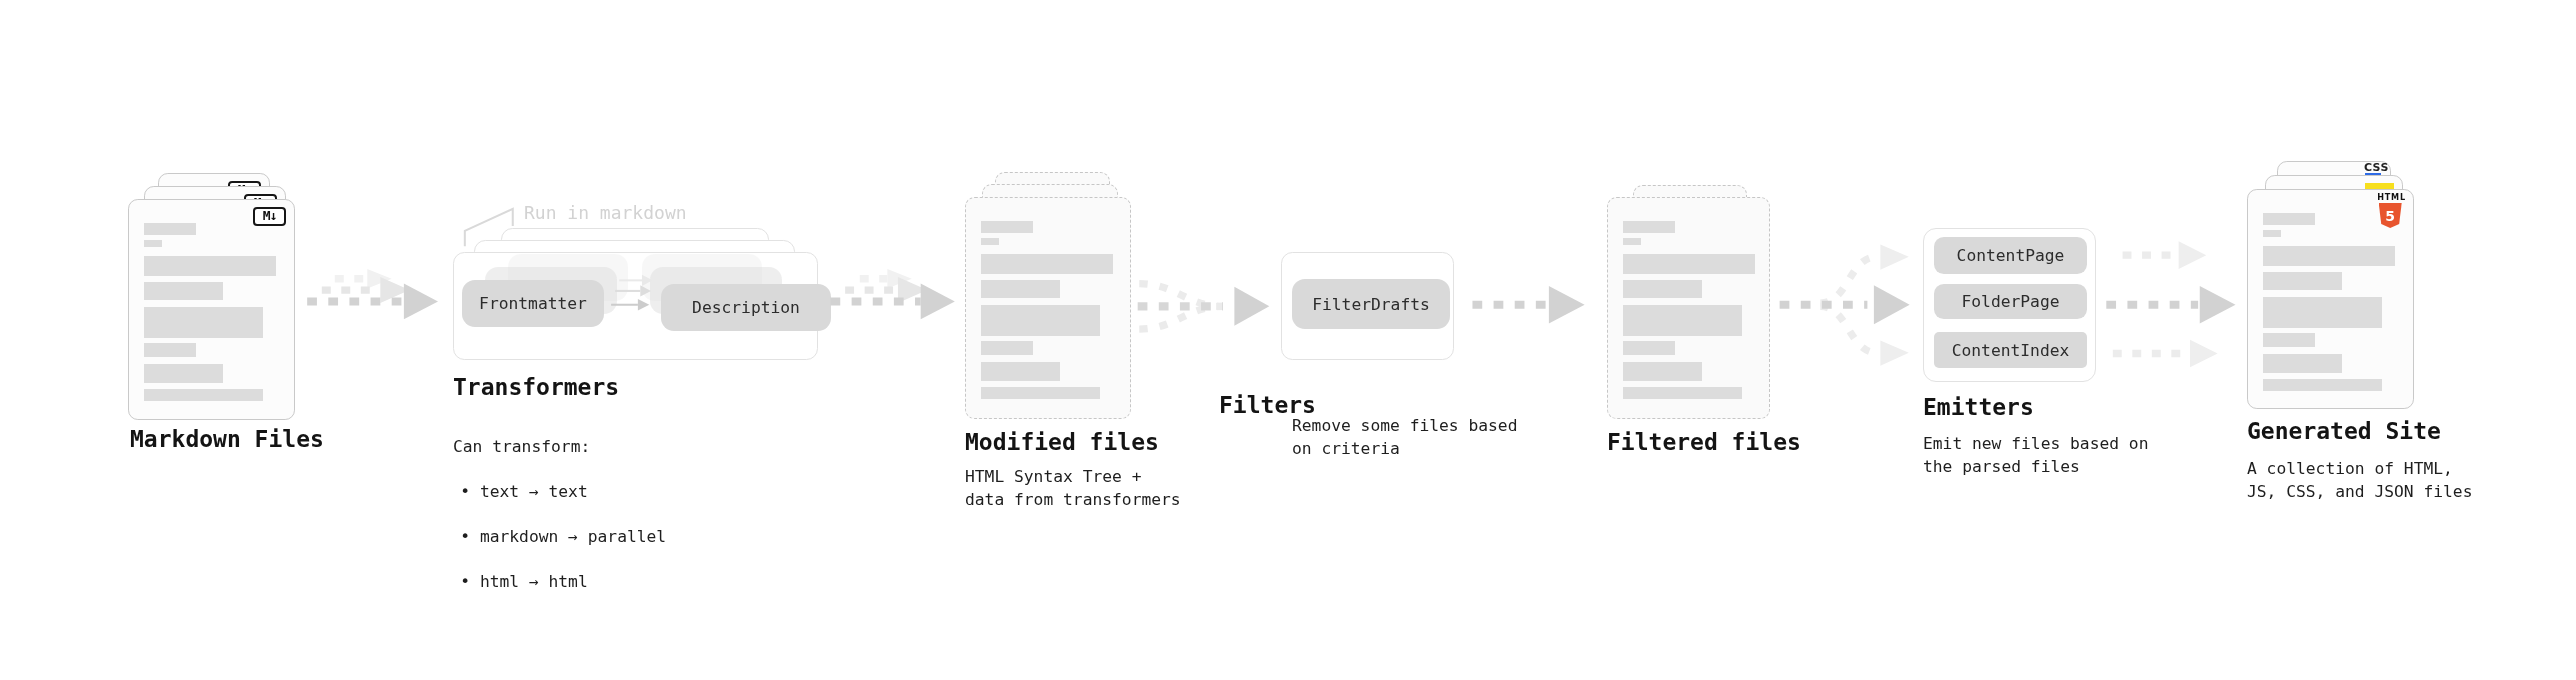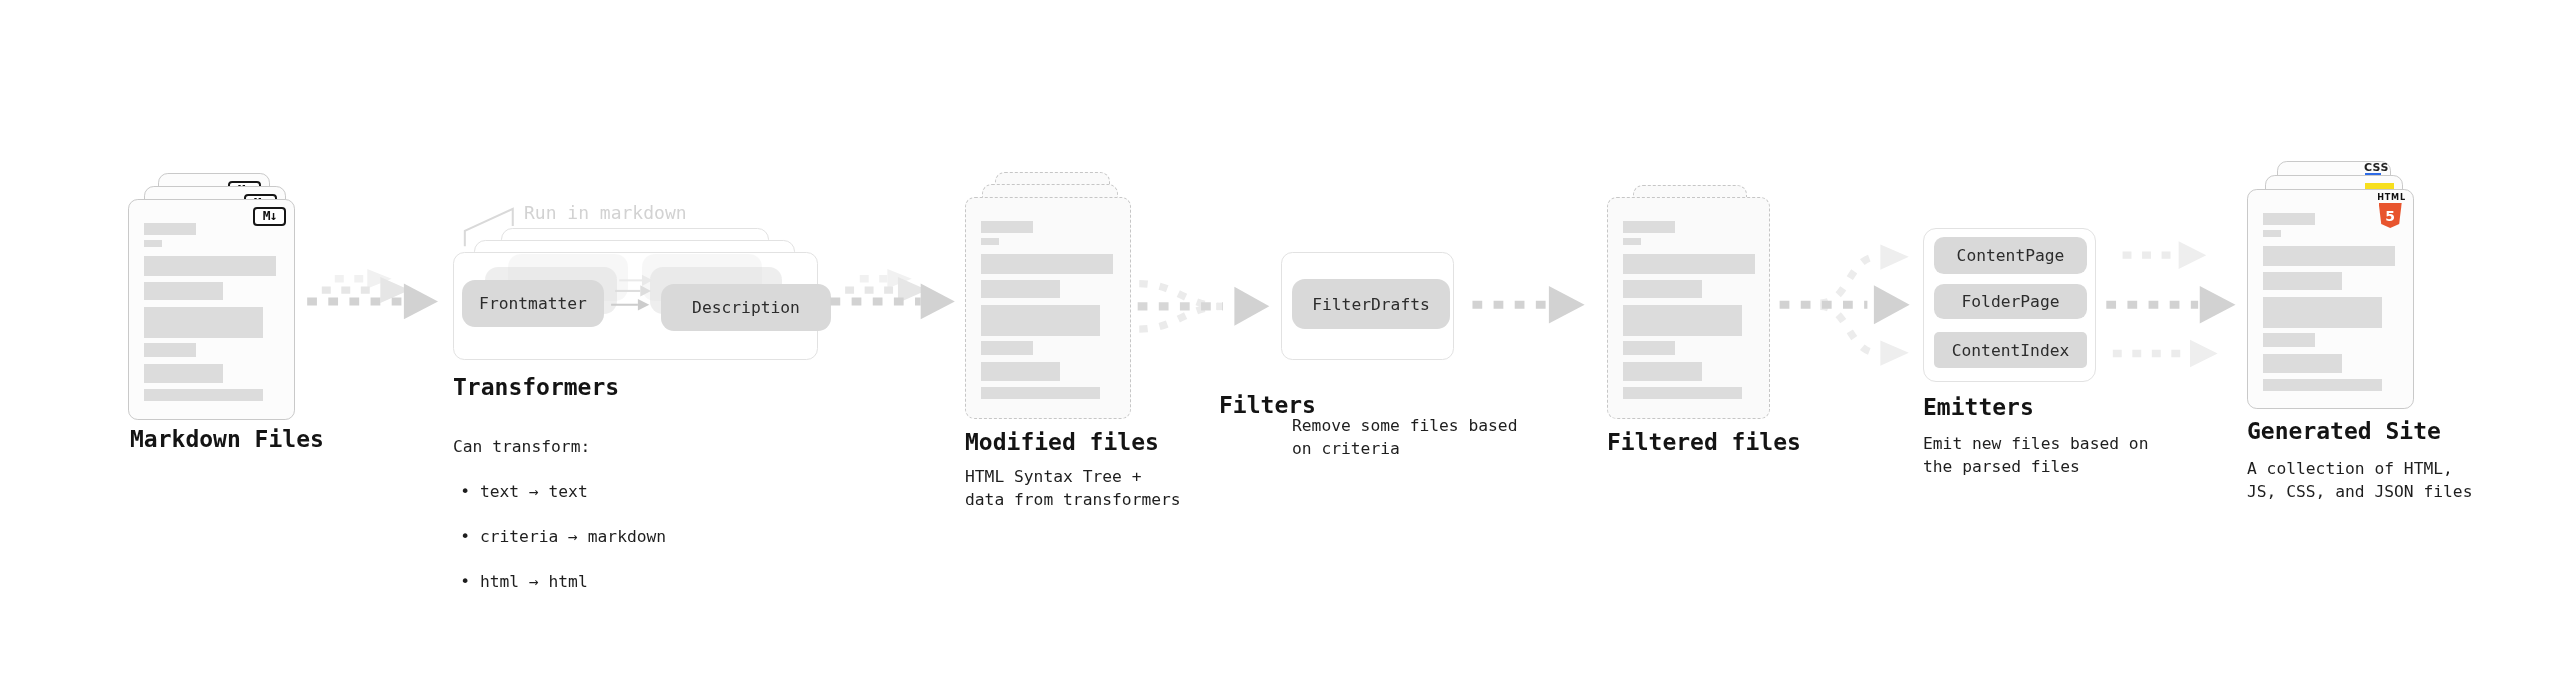--- a/index.html
+++ b/index.html
@@ -181,21 +181,21 @@
     <div class="pill" style="left:462px;top:280px;width:142px;height:47px;z-index:6">Frontmatter</div>
 
     <div class="pill ghost2" style="left:642px;top:254px;width:120px;height:47px;z-index:4"></div>
     <div class="pill ghost1" style="left:650px;top:267px;width:132px;height:47px;z-index:5"></div>
     <div class="pill" style="left:661px;top:284px;width:170px;height:47px;z-index:6">Description</div>
 
     <div class="node-title" style="left:453px;top:374px;">Transformers</div>
     <div class="node-desc" style="left:453px;top:413px;">
       <div class="desc-heading">Can transform:</div>
       <div class="bullet-line">• text → text</div>
-      <div class="bullet-line">• criteria → markdown</div>
+      <div class="bullet-line">• markdown → parallel</div>
       <div class="bullet-line">• html → html</div>
     </div>
   </div>
 
   
   <div style="display:contents">
     <div class="doc dashed" style="left:995px;top:172px;width:115px;height:222px;z-index:1"></div>
     <div class="doc dashed" style="left:982px;top:184px;width:136px;height:222px;z-index:2"></div>
     <div class="doc dashed" style="left:965px;top:197px;width:166px;height:222px;z-index:3">
       <div class="bars">

